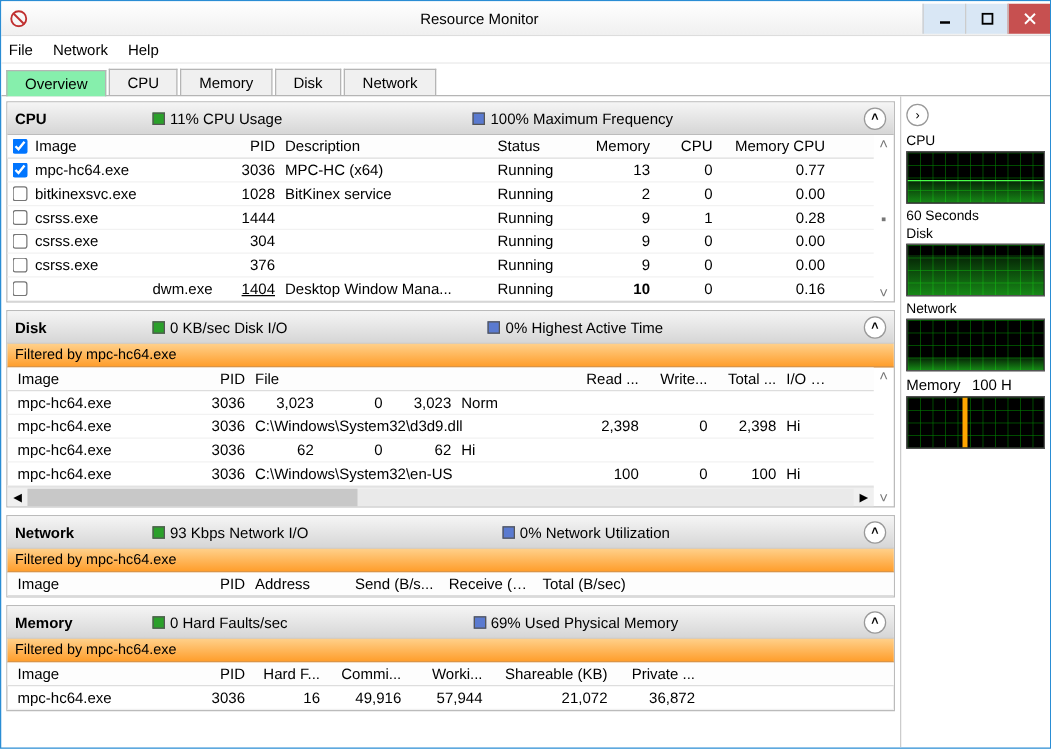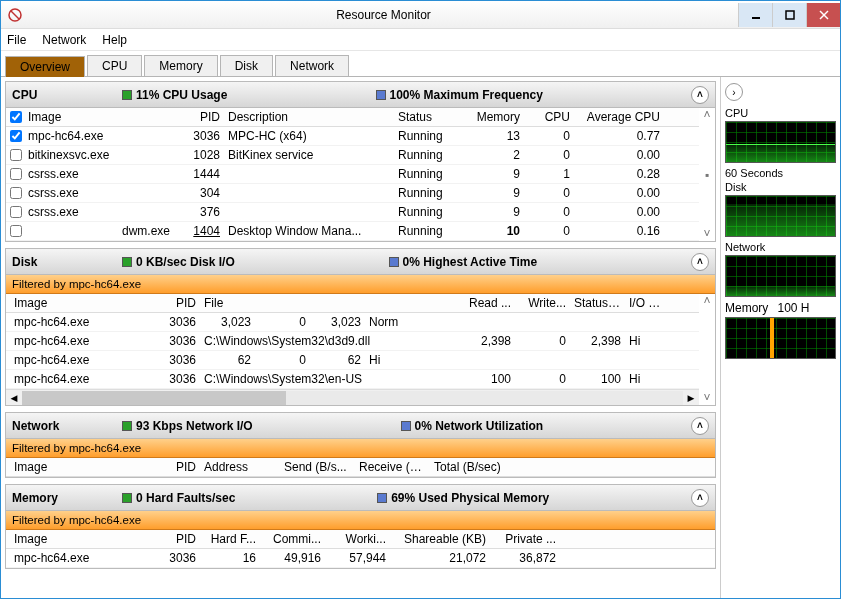--- a/index.html
+++ b/index.html
@@ -8,28 +8,28 @@
 .titlebar .icon { width: 16px; height: 16px; margin-right: 6px; display:flex;align-items:center;justify-content:center;}
 .titlebar .title { flex: 1; text-align: center; font-size: 12px; }
 .winbtns { display: flex; }
 .winbtn { width: 34px; height: 24px; display: flex; align-items: center; justify-content: center; border-left: 1px solid #ccc; background: #d9e7f5; cursor: default; }
 .winbtn.close { background: #c75050; color: #fff; }
 .winbtn.min, .winbtn.max { background:#d9e7f5;}
 .menubar { height: 22px; display: flex; align-items: center; padding: 0 6px; gap: 16px; background: #fff; border-bottom: 1px solid #e6e6e6; }
 .menubar span { cursor: default; }
 .tabs { display: flex; border-bottom: 1px solid #b5b5b5; background: #fff; padding: 4px 4px 0 4px; gap: 0; }
 .tab { padding: 3px 14px; border: 1px solid #b5b5b5; border-bottom: none; background: #f0f0f0; margin-right: 2px; position: relative; cursor: default; }
-.tab.active { background: #a16207; top: 1px; }
+.tab.active { background: #86efac; top: 1px; }
 .content { flex: 1; display: flex; overflow: hidden; }
 .main { flex: 1; overflow-y: auto; padding: 4px; }
 .side { width: 120px; border-left: 1px solid #ccc; padding: 6px 4px; overflow: hidden; }
 .panel { border: 1px solid #bbb; margin-bottom: 6px; background: #fff; }
 .panel-header { height: 26px; background: linear-gradient(#f5f5f5,#d6d6d6); display: flex; align-items: center; padding: 0 6px; font-weight: bold; gap: 10px; border-bottom: 1px solid #bbb; }
 .panel-header .ph-title { min-width: 100px; }
-.panel-header .stat { display: flex; align-items: center; gap: 4px; font-weight: bold; }
+.panel-header .stat { display: flex; align-items: center; gap: 4px; font-weight: normal; }
 .panel-header .stat .sq { width: 10px; height: 10px; border:1px solid #555;}
 .sq.green { background:#2aa02a; }
 .sq.blue { background:#5a7ad0; }
 .panel-header .spacer { flex:1; }
 .collapse-btn { width:18px; height:18px; border:1px solid #999; border-radius:50%; display:flex; align-items:center;justify-content:center; background:#fff; font-size:10px; cursor:default;}
 .filterbar { background: linear-gradient(#ffd08a,#ff9e2c); padding: 3px 6px; border-bottom:1px solid #d07a1a; font-size:11.5px;}
 .colheaders, .row { display: flex; align-items:center; padding: 1px 4px; }
 .colheaders { border-bottom: 1px solid #ddd; background:#fdfdfd; color:#000; }
 .colheaders .cell, .row .cell { overflow: hidden; text-overflow: ellipsis; white-space: nowrap; padding: 1px 4px; }
 .cell.num { text-align: right; }
@@ -118,21 +118,21 @@
   <div class="colheaders">
     <div class="cb">
                 <input type="checkbox" checked="" style="">
               </div>
     <div class="cell" style="width:150px">Image</div>
     <div class="cell num" style="width:50px">PID</div>
     <div class="cell" style="width:170px">Description</div>
     <div class="cell" style="width:70px">Status</div>
     <div class="cell num" style="width:60px">Memory</div>
     <div class="cell num" style="width:50px">CPU</div>
-    <div class="cell num" style="width:90px">Average CPU</div>
+    <div class="cell num" style="width:90px">Memory CPU</div>
   </div>
   <div id="cpu-rows">
               <div class="row">
                 <div class="cb">
                   <input type="checkbox" checked="" style="">
                 </div>
                 <div class="cell" style="width: 150px;">mpc-hc64.exe</div>
                 <div class="cell num" style="width: 50px;">3036</div>
                 <div class="cell" style="width: 170px;">MPC-HC (x64)</div>
                 <div class="cell" style="width: 70px;">Running</div>
@@ -227,21 +227,21 @@
   </div>
   <div class="filterbar">Filtered by mpc-hc64.exe</div>
   <div style="display:flex;">
   <div style="flex:1;">
   <div class="colheaders">
     <div class="cell" style="width:140px">Image</div>
     <div class="cell num" style="width:50px">PID</div>
     <div class="cell" style="width:260px">File</div>
     <div class="cell num" style="width:55px">Read ...</div>
     <div class="cell num" style="width:55px">Write...</div>
-    <div class="cell num" style="width:55px">Status ...</div>
+    <div class="cell num" style="width:55px">Total ...</div>
     <div class="cell" style="width:40px">I/O P...</div>
   </div>
   <div id="disk-rows">
               <div class="row">
                 <div class="cell" style="width: 140px;">mpc-hc64.exe</div>
                 <div class="cell num" style="width: 50px;">3036</div>
                 <div class="cell num" style="width: 55px;">3,023</div>
                 <div class="cell num" style="width: 55px;">0</div>
                 <div class="cell num" style="width: 55px;">3,023</div>
                 <div class="cell" style="width: 40px;">Norm</div>

